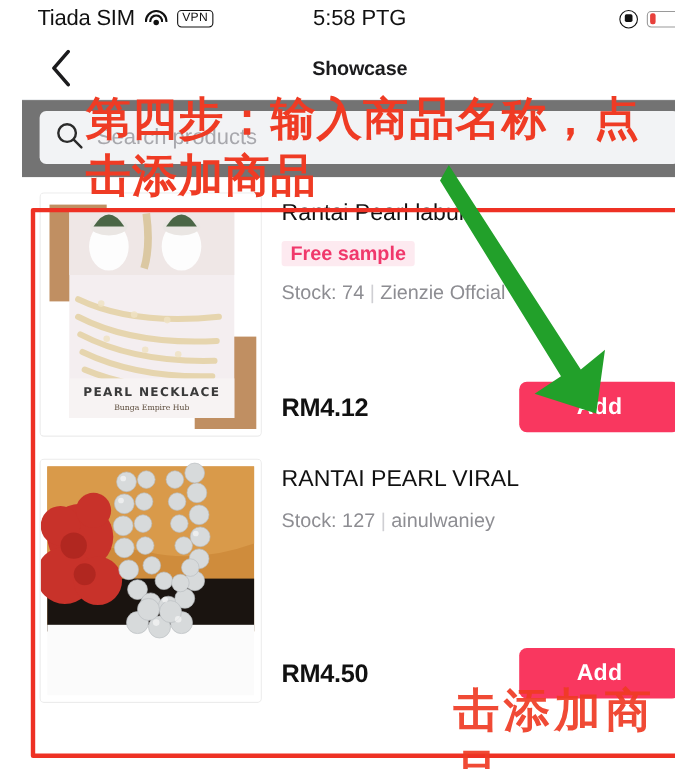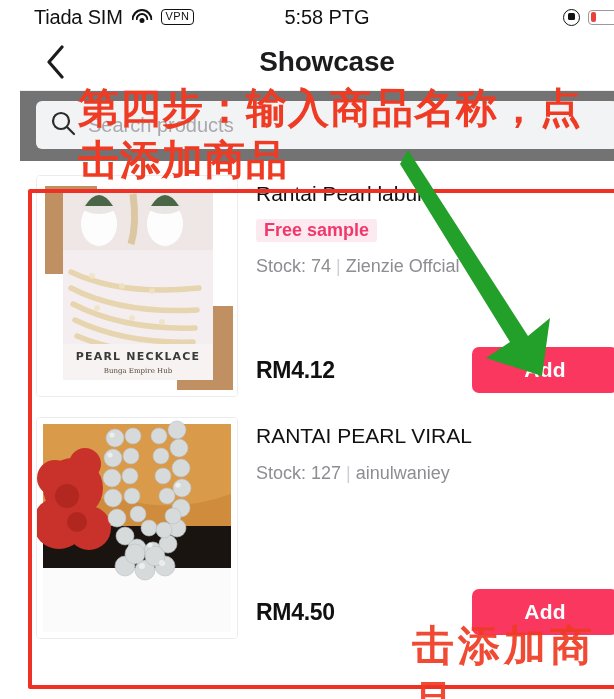--- a/index.html
+++ b/index.html
@@ -50,21 +50,21 @@
   .navbar {
     position:relative; height:56px; display:flex; align-items:center;
     justify-content:center; background:#fff;
   }
   .back-btn {
     position:absolute; left:18px; top:50%; transform:translateY(-50%);
     width:34px; height:34px; display:flex; align-items:center; justify-content:center;
     cursor:pointer;
   }
   .back-btn svg { display:block; }
-  .nav-title { font-size:28px; font-weight:bold; color:#1c1c1e; letter-spacing:-.2px; }
+  .nav-title { font-size:18px; font-weight:bold; color:#1c1c1e; letter-spacing:-.2px; }
 
   .divider { height:1px; background:#eceef0; width:100%; }
 
   
   .search-wrap { padding:10px 16px 12px; background:#737373; }
   .search-box {
     height:48px; background:#f2f3f5; border-radius:6px;
     display:flex; align-items:center; padding:0 14px; gap:12px;
   }
   .search-box .mag { flex:0 0 auto; }

